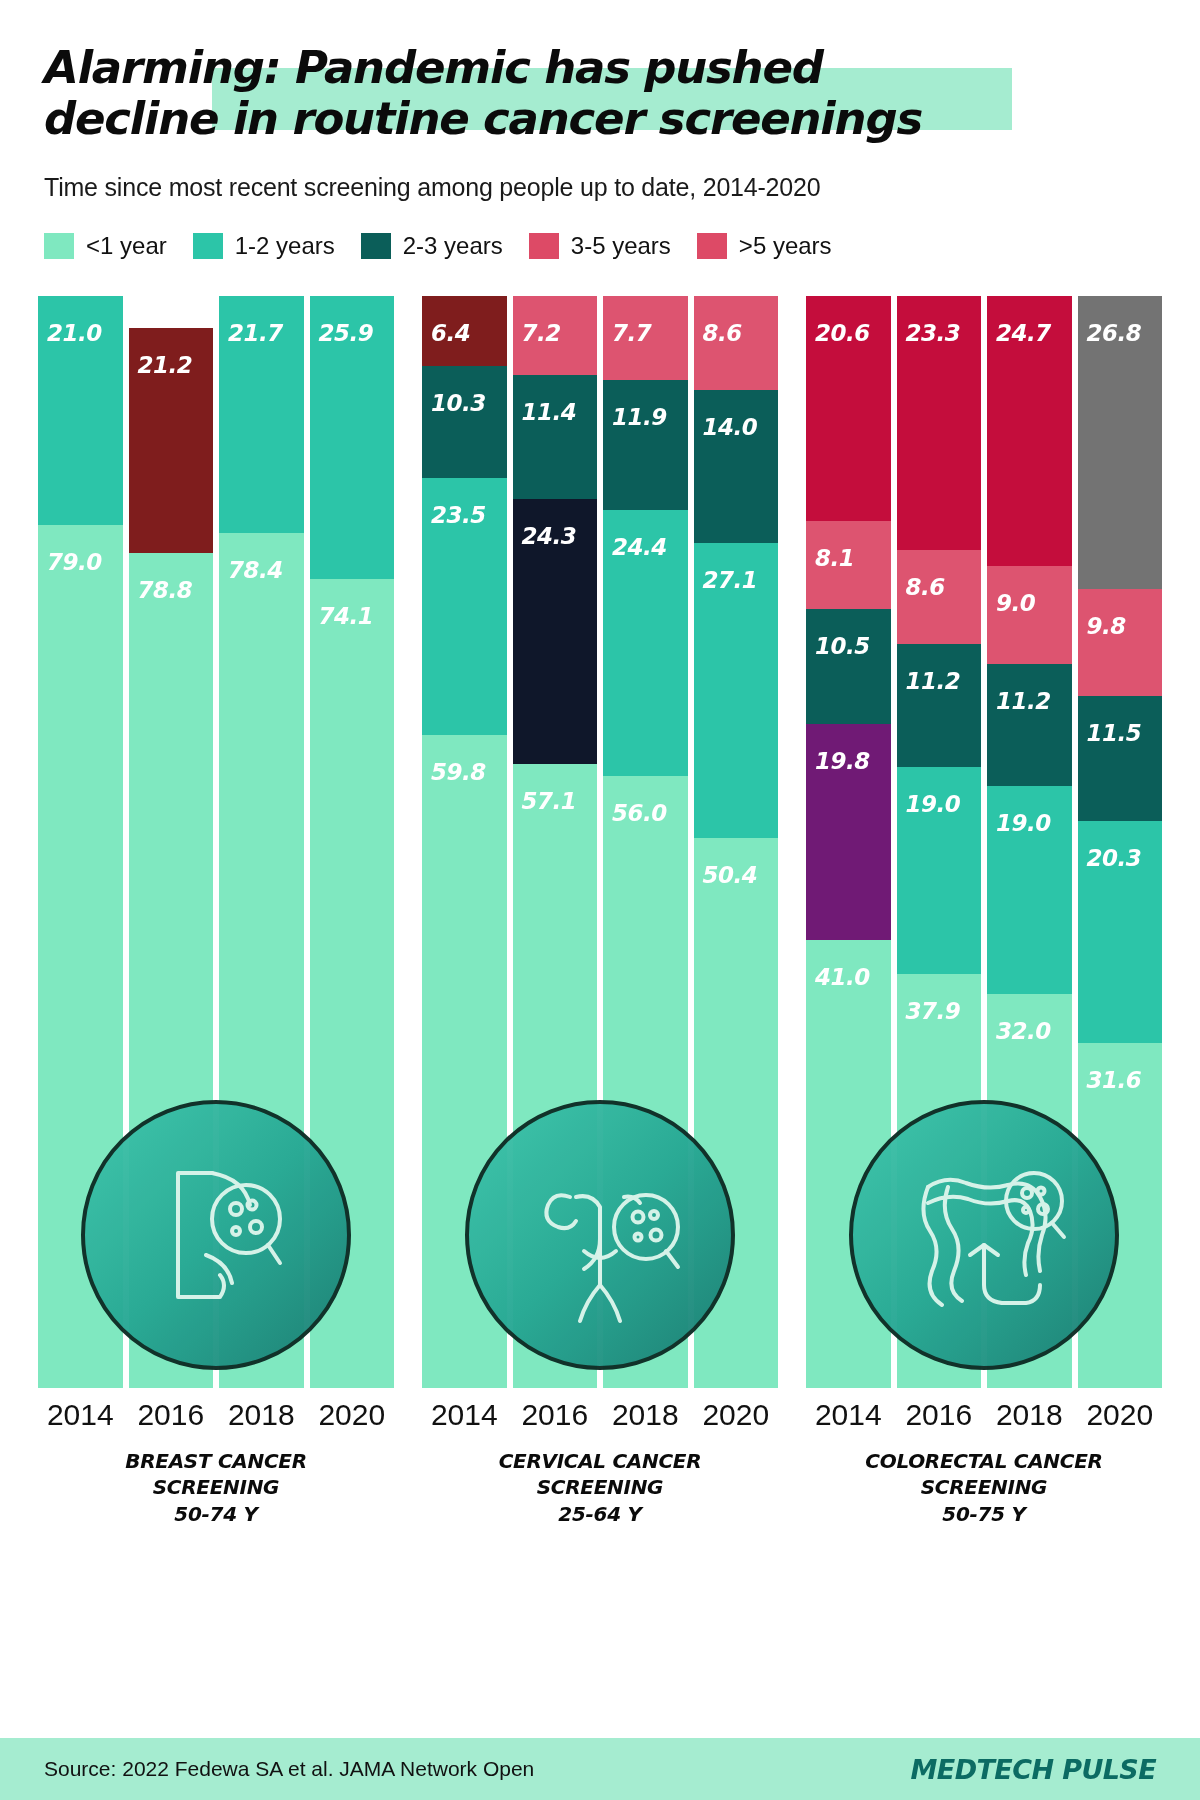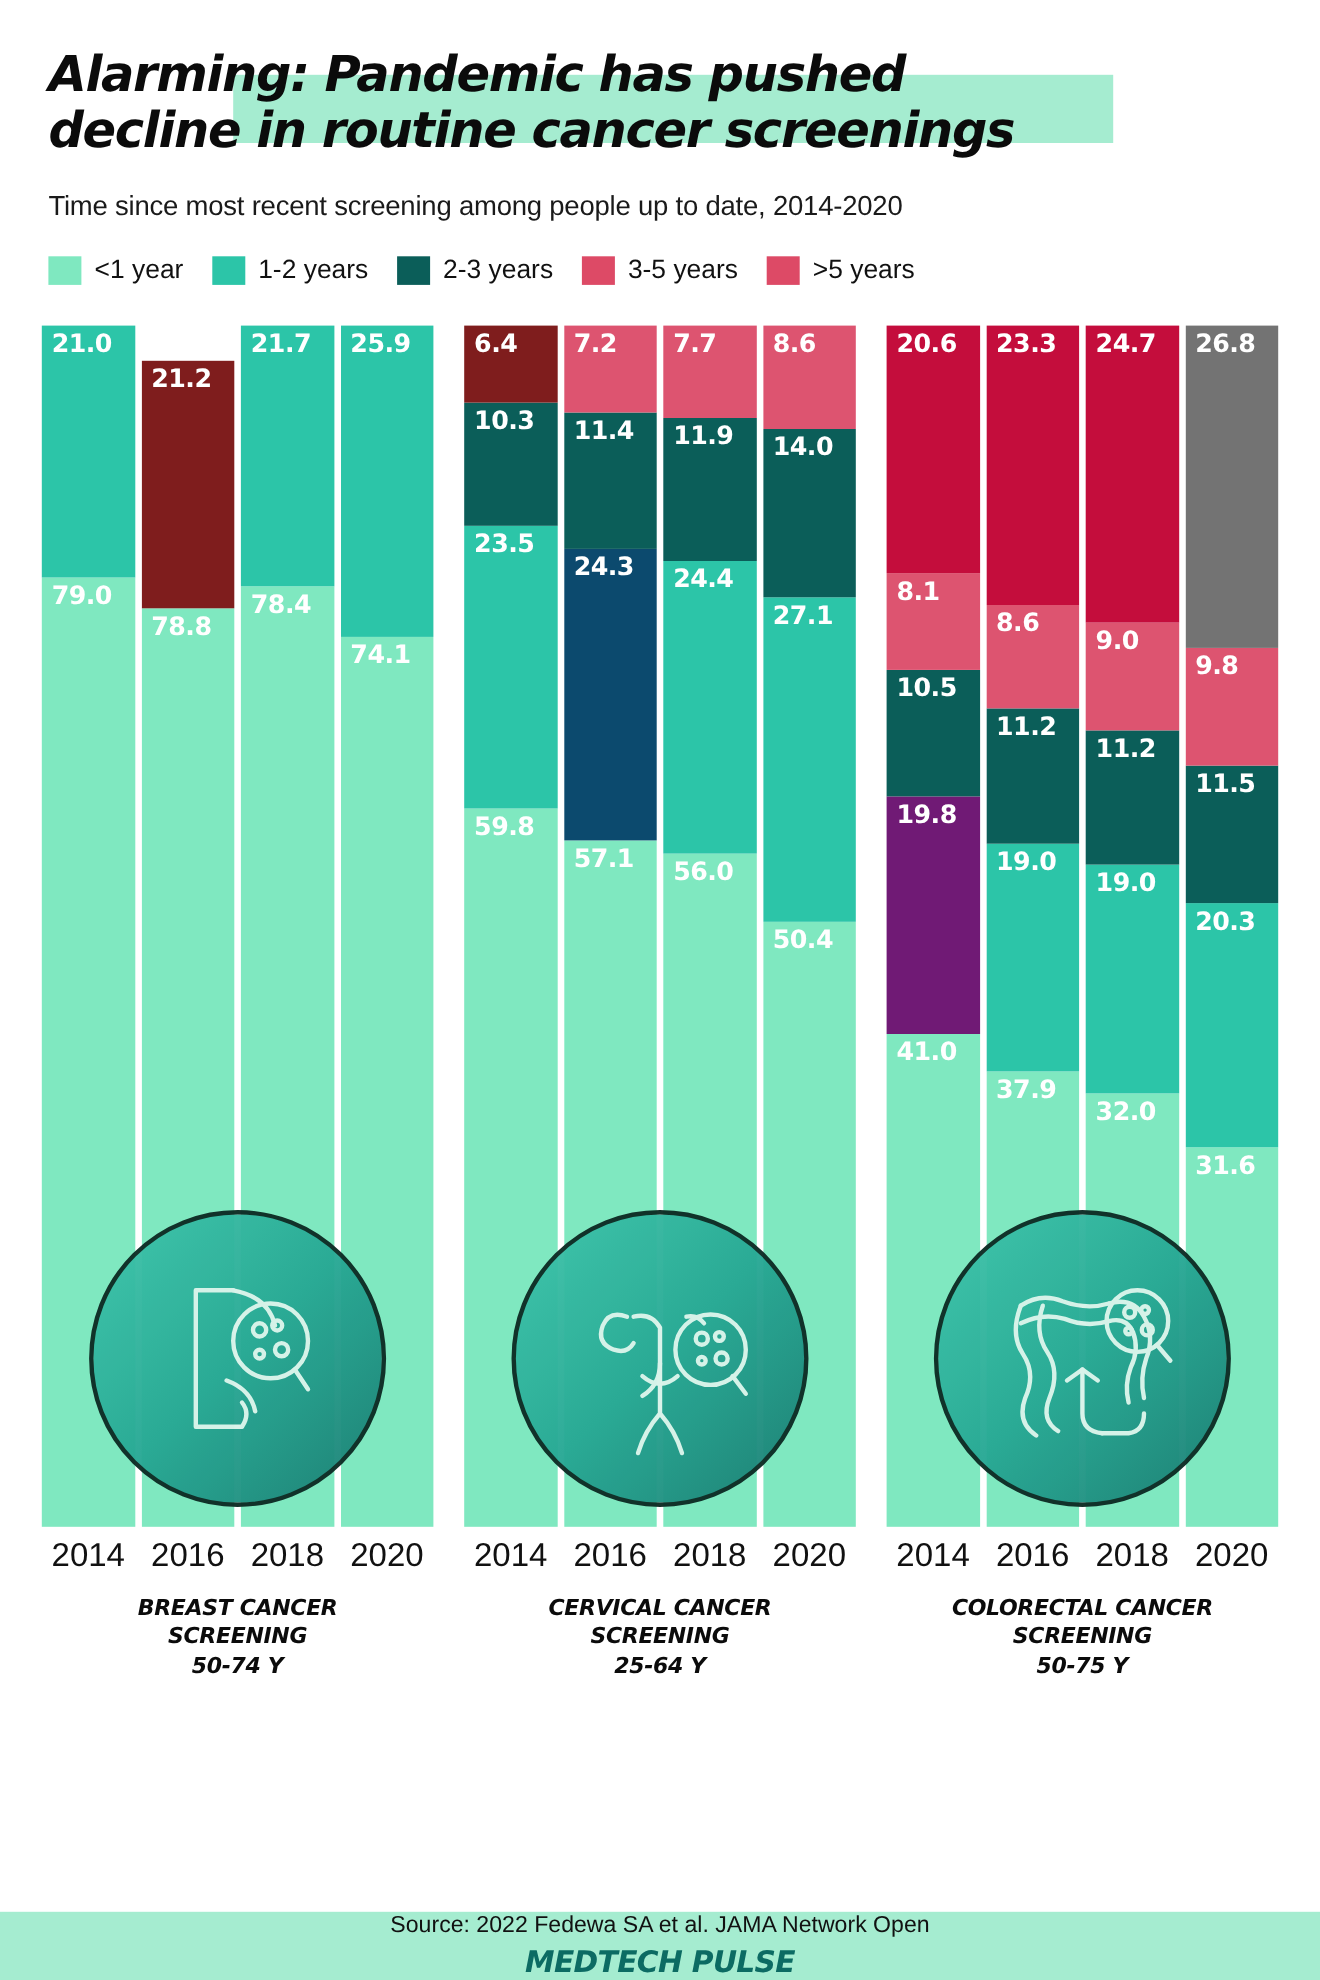--- a/index.html
+++ b/index.html
@@ -82,22 +82,23 @@
     display: flex;
     align-items: flex-start;
     justify-content: flex-start;
   }
   .seg-label {
     color: #ffffff;
     font-family: "DejaVu Sans", sans-serif;
     font-weight: bold;
     font-size: 23px;
     letter-spacing: -0.5px;
-    padding: 4px 0 0 9px;
+    padding: 24px 0 0 9px;
     white-space: nowrap;
+    font-style: italic;
   }
 
   
   .medallion {
     position: absolute;
     bottom: 18px;
     left: 50%;
     transform: translateX(-50%);
     width: 270px; height: 270px;
     border-radius: 50%;
@@ -138,21 +139,20 @@
   .footer {
     position: absolute;
     left: 0; bottom: 0;
     width: 1200px;
     height: 62px;
     background: #a5ecd0;
     display: flex;
     align-items: center;
     justify-content: space-between;
     padding: 0 44px;
-    flex-direction: column;
   }
   .source-text { font-size: 21px; color: #111; }
   .brand {
     font-family: "DejaVu Sans", sans-serif;
     font-weight: bold;
     font-style: italic;
     font-size: 27px;
     letter-spacing: -0.6px;
     color: #0c6b63;
   }
@@ -262,21 +262,21 @@
             <span class="seg-label">10.3</span>
           </div>
           <div class="seg" style="background: #7f1d1d; flex: 6.4 0 0px;">
             <span class="seg-label">6.4</span>
           </div>
         </div>
         <div class="bar">
           <div class="seg" style="background: rgb(127, 232, 192); flex: 57.1 0 0px;">
             <span class="seg-label">57.1</span>
           </div>
-          <div class="seg" style="background: #0c4a6e; flex: 24.3 0 0px;">
+          <div class="seg" style="background: #0f172a; flex: 24.3 0 0px;">
             <span class="seg-label">24.3</span>
           </div>
           <div class="seg" style="background: rgb(11, 94, 89); flex: 11.4 0 0px;">
             <span class="seg-label">11.4</span>
           </div>
           <div class="seg" style="background: rgb(221, 84, 112); flex: 7.2 0 0px;">
             <span class="seg-label">7.2</span>
           </div>
         </div>
         <div class="bar">

